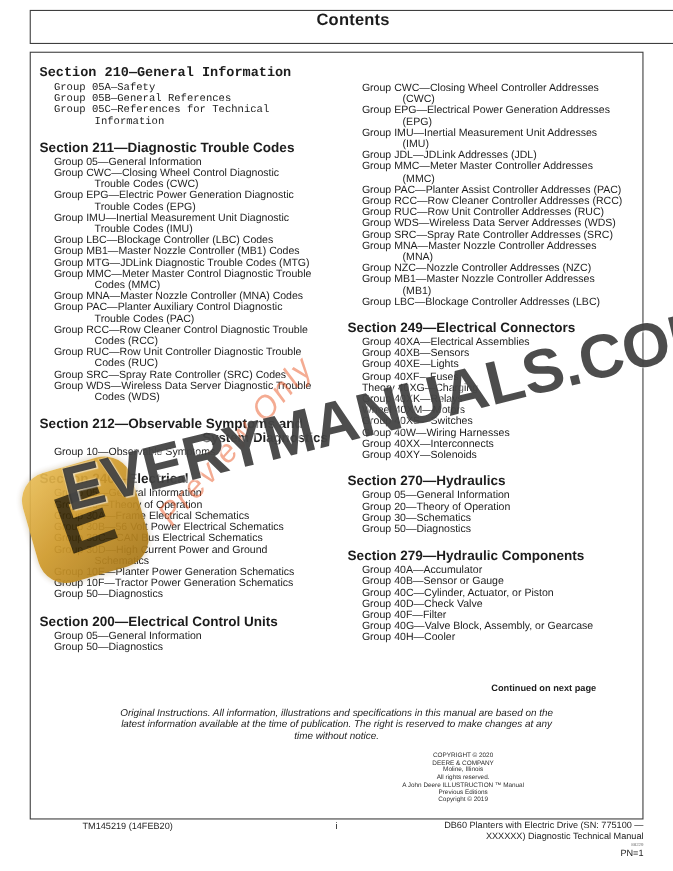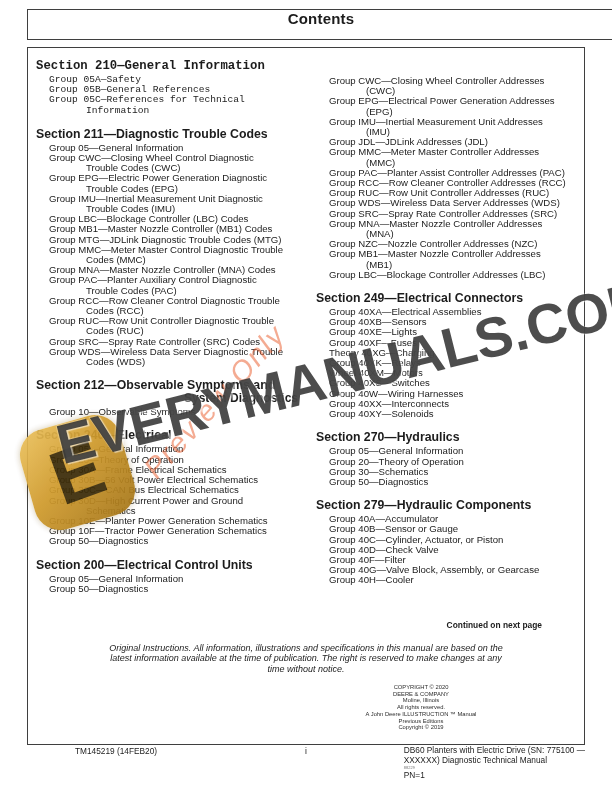--- a/index.html
+++ b/index.html
@@ -44,21 +44,21 @@
     text-align:center;font-style:italic;font-size:9px;line-height:10.3px;
     padding:0 78px;
   }
   #copyright{
     position:absolute;left:263px;top:636px;width:260px;
     text-align:center;font-size:5.8px;line-height:6.7px;color:#2d2d2d;
   }
 
   #footer-left{position:absolute;left:27px;top:746px;font-size:8.3px;margin-left:48px;}
   #footer-page{position:absolute;left:0;right:0;top:746px;text-align:center;font-size:8.6px;}
-  #footer-right{position:absolute;right:27px;top:746px;font-size:8.3px;line-height:9.6px;}
+  #footer-right{position:absolute;right:27px;top:746px;text-align:right;font-size:8.3px;line-height:9.6px;}
   #print-code{font-size:4px;line-height:5px;color:#777;}
   #footer-pn{font-size:8.3px;margin-top:1px;}
 
   
   #watermark{position:absolute;inset:0;pointer-events:none;z-index:5;}
   #wm-logo{
     position:absolute;left:26px;top:421px;width:103px;height:103px;
     border-radius:26px;
     background:linear-gradient(145deg,#ecc25d 0%,#cf9a2c 45%,#a47417 100%);
     transform:rotate(-16deg);opacity:0.93;

